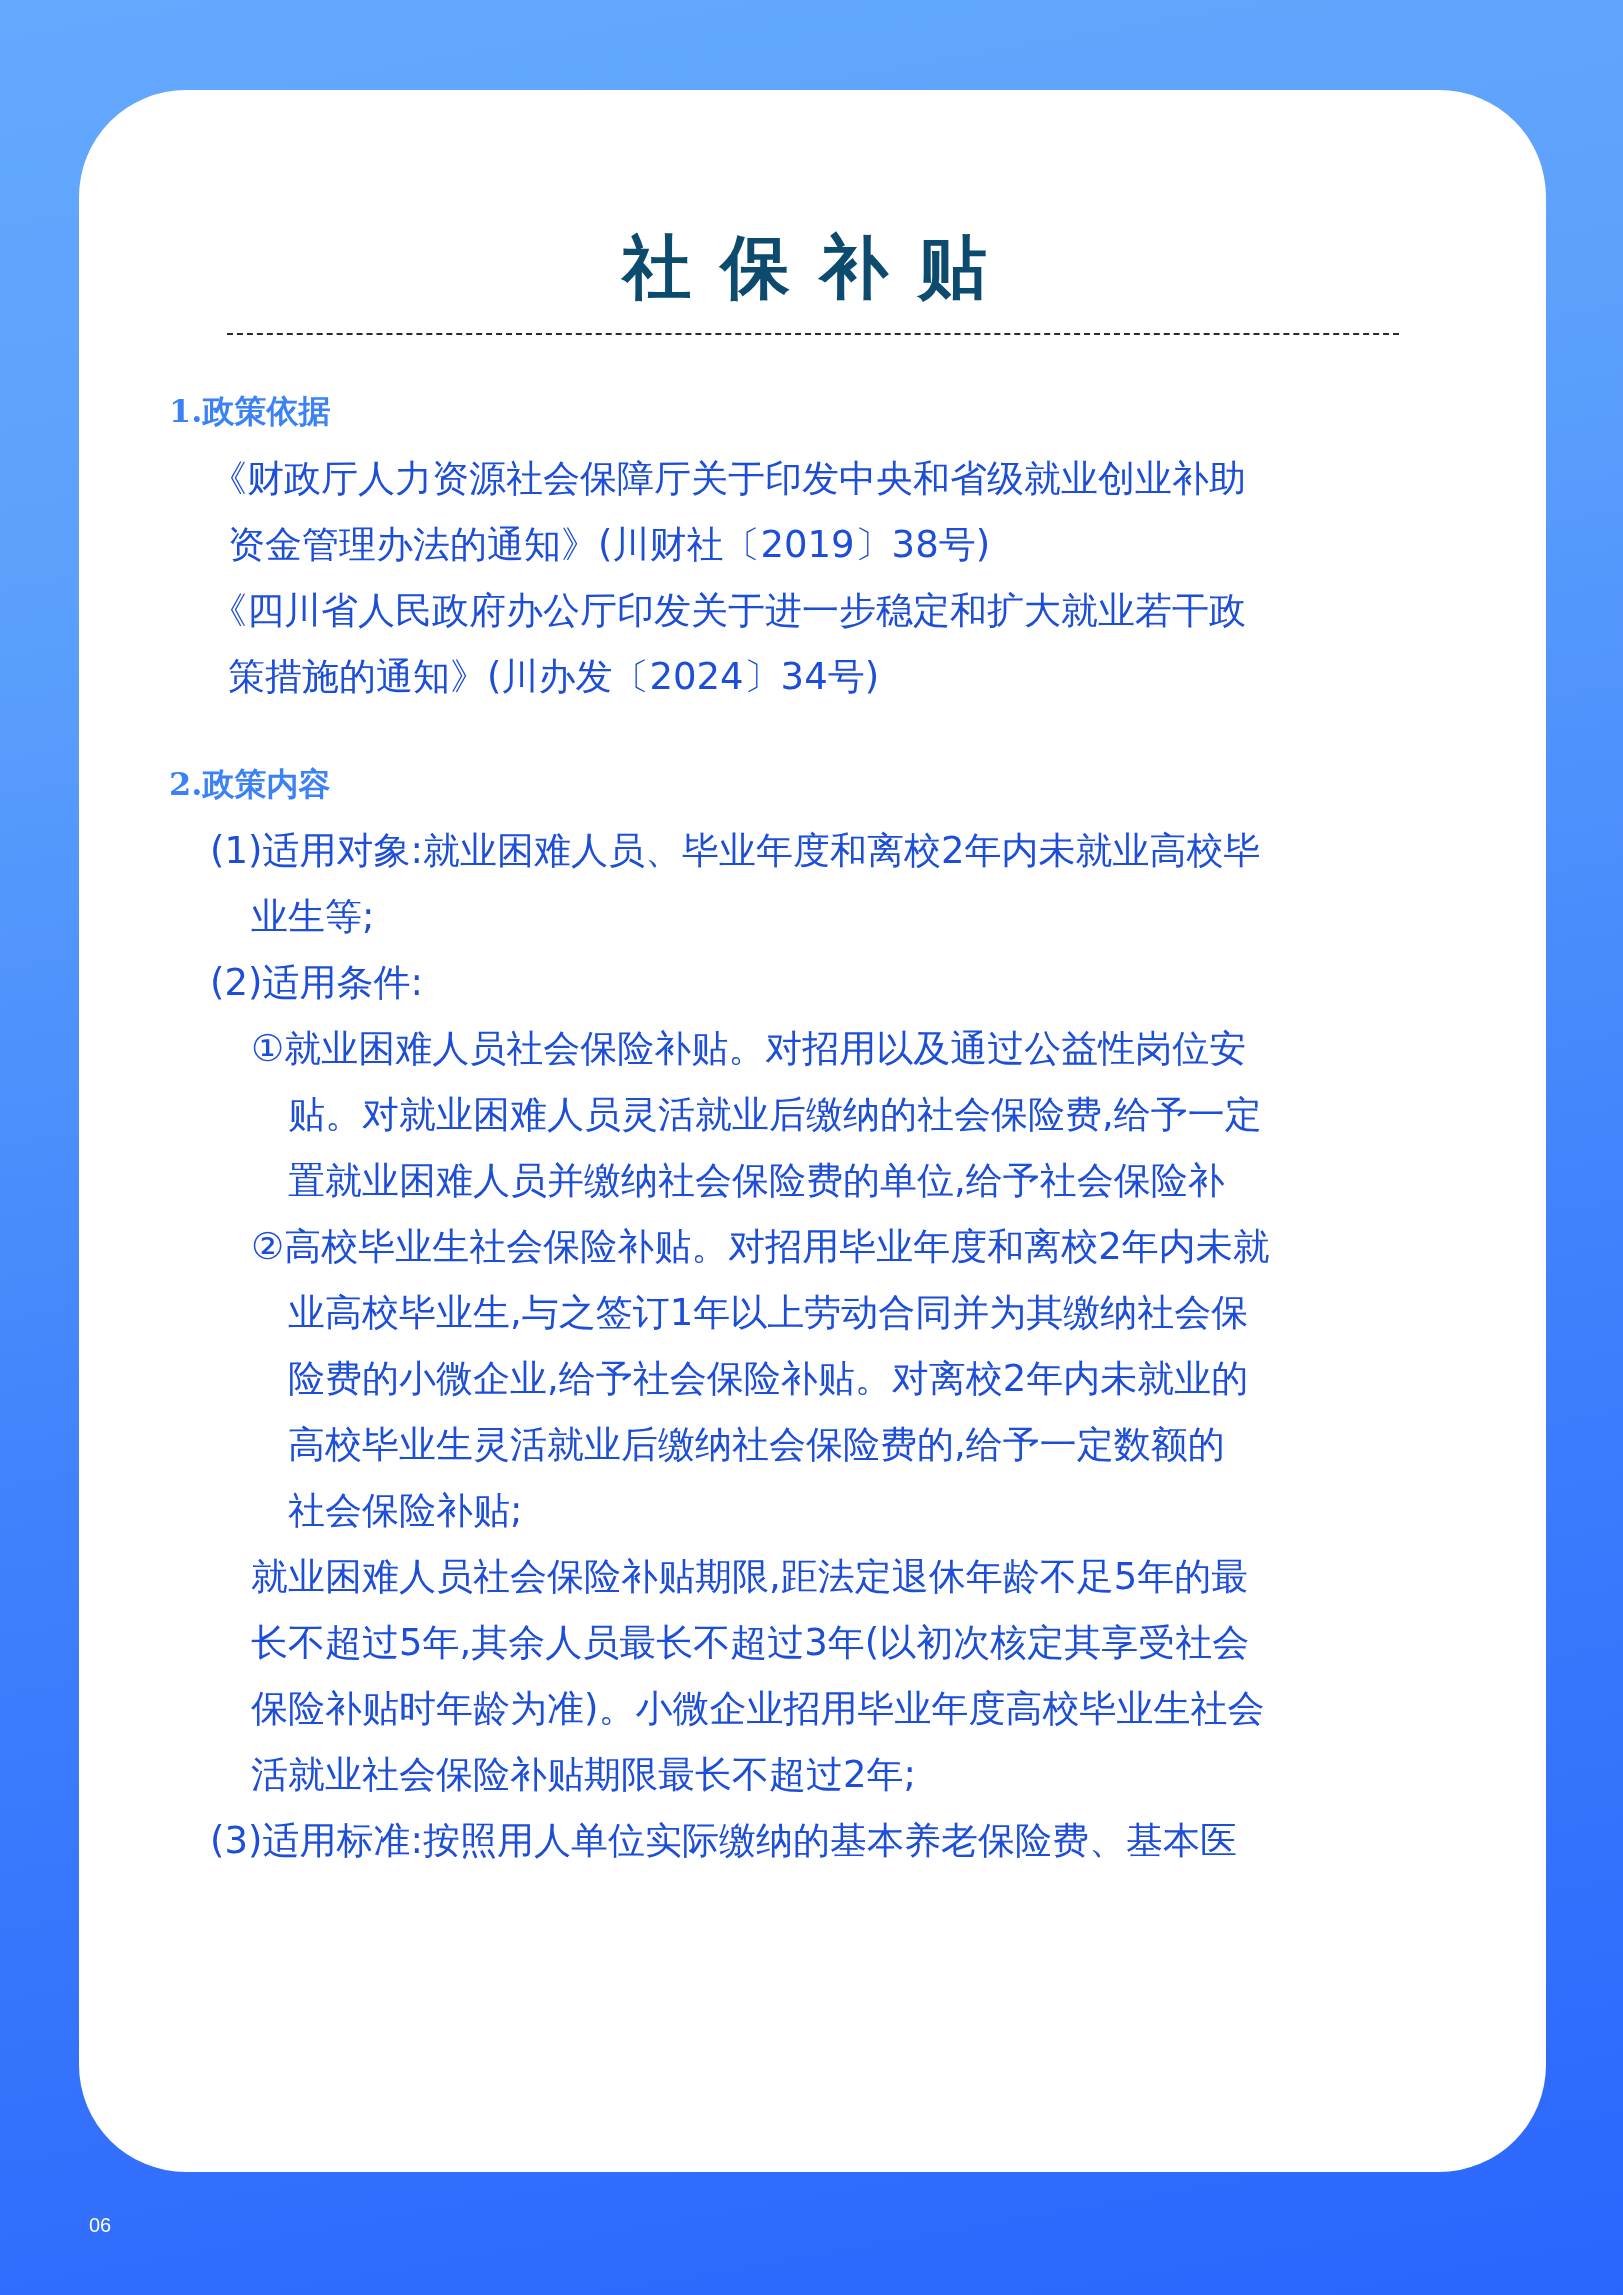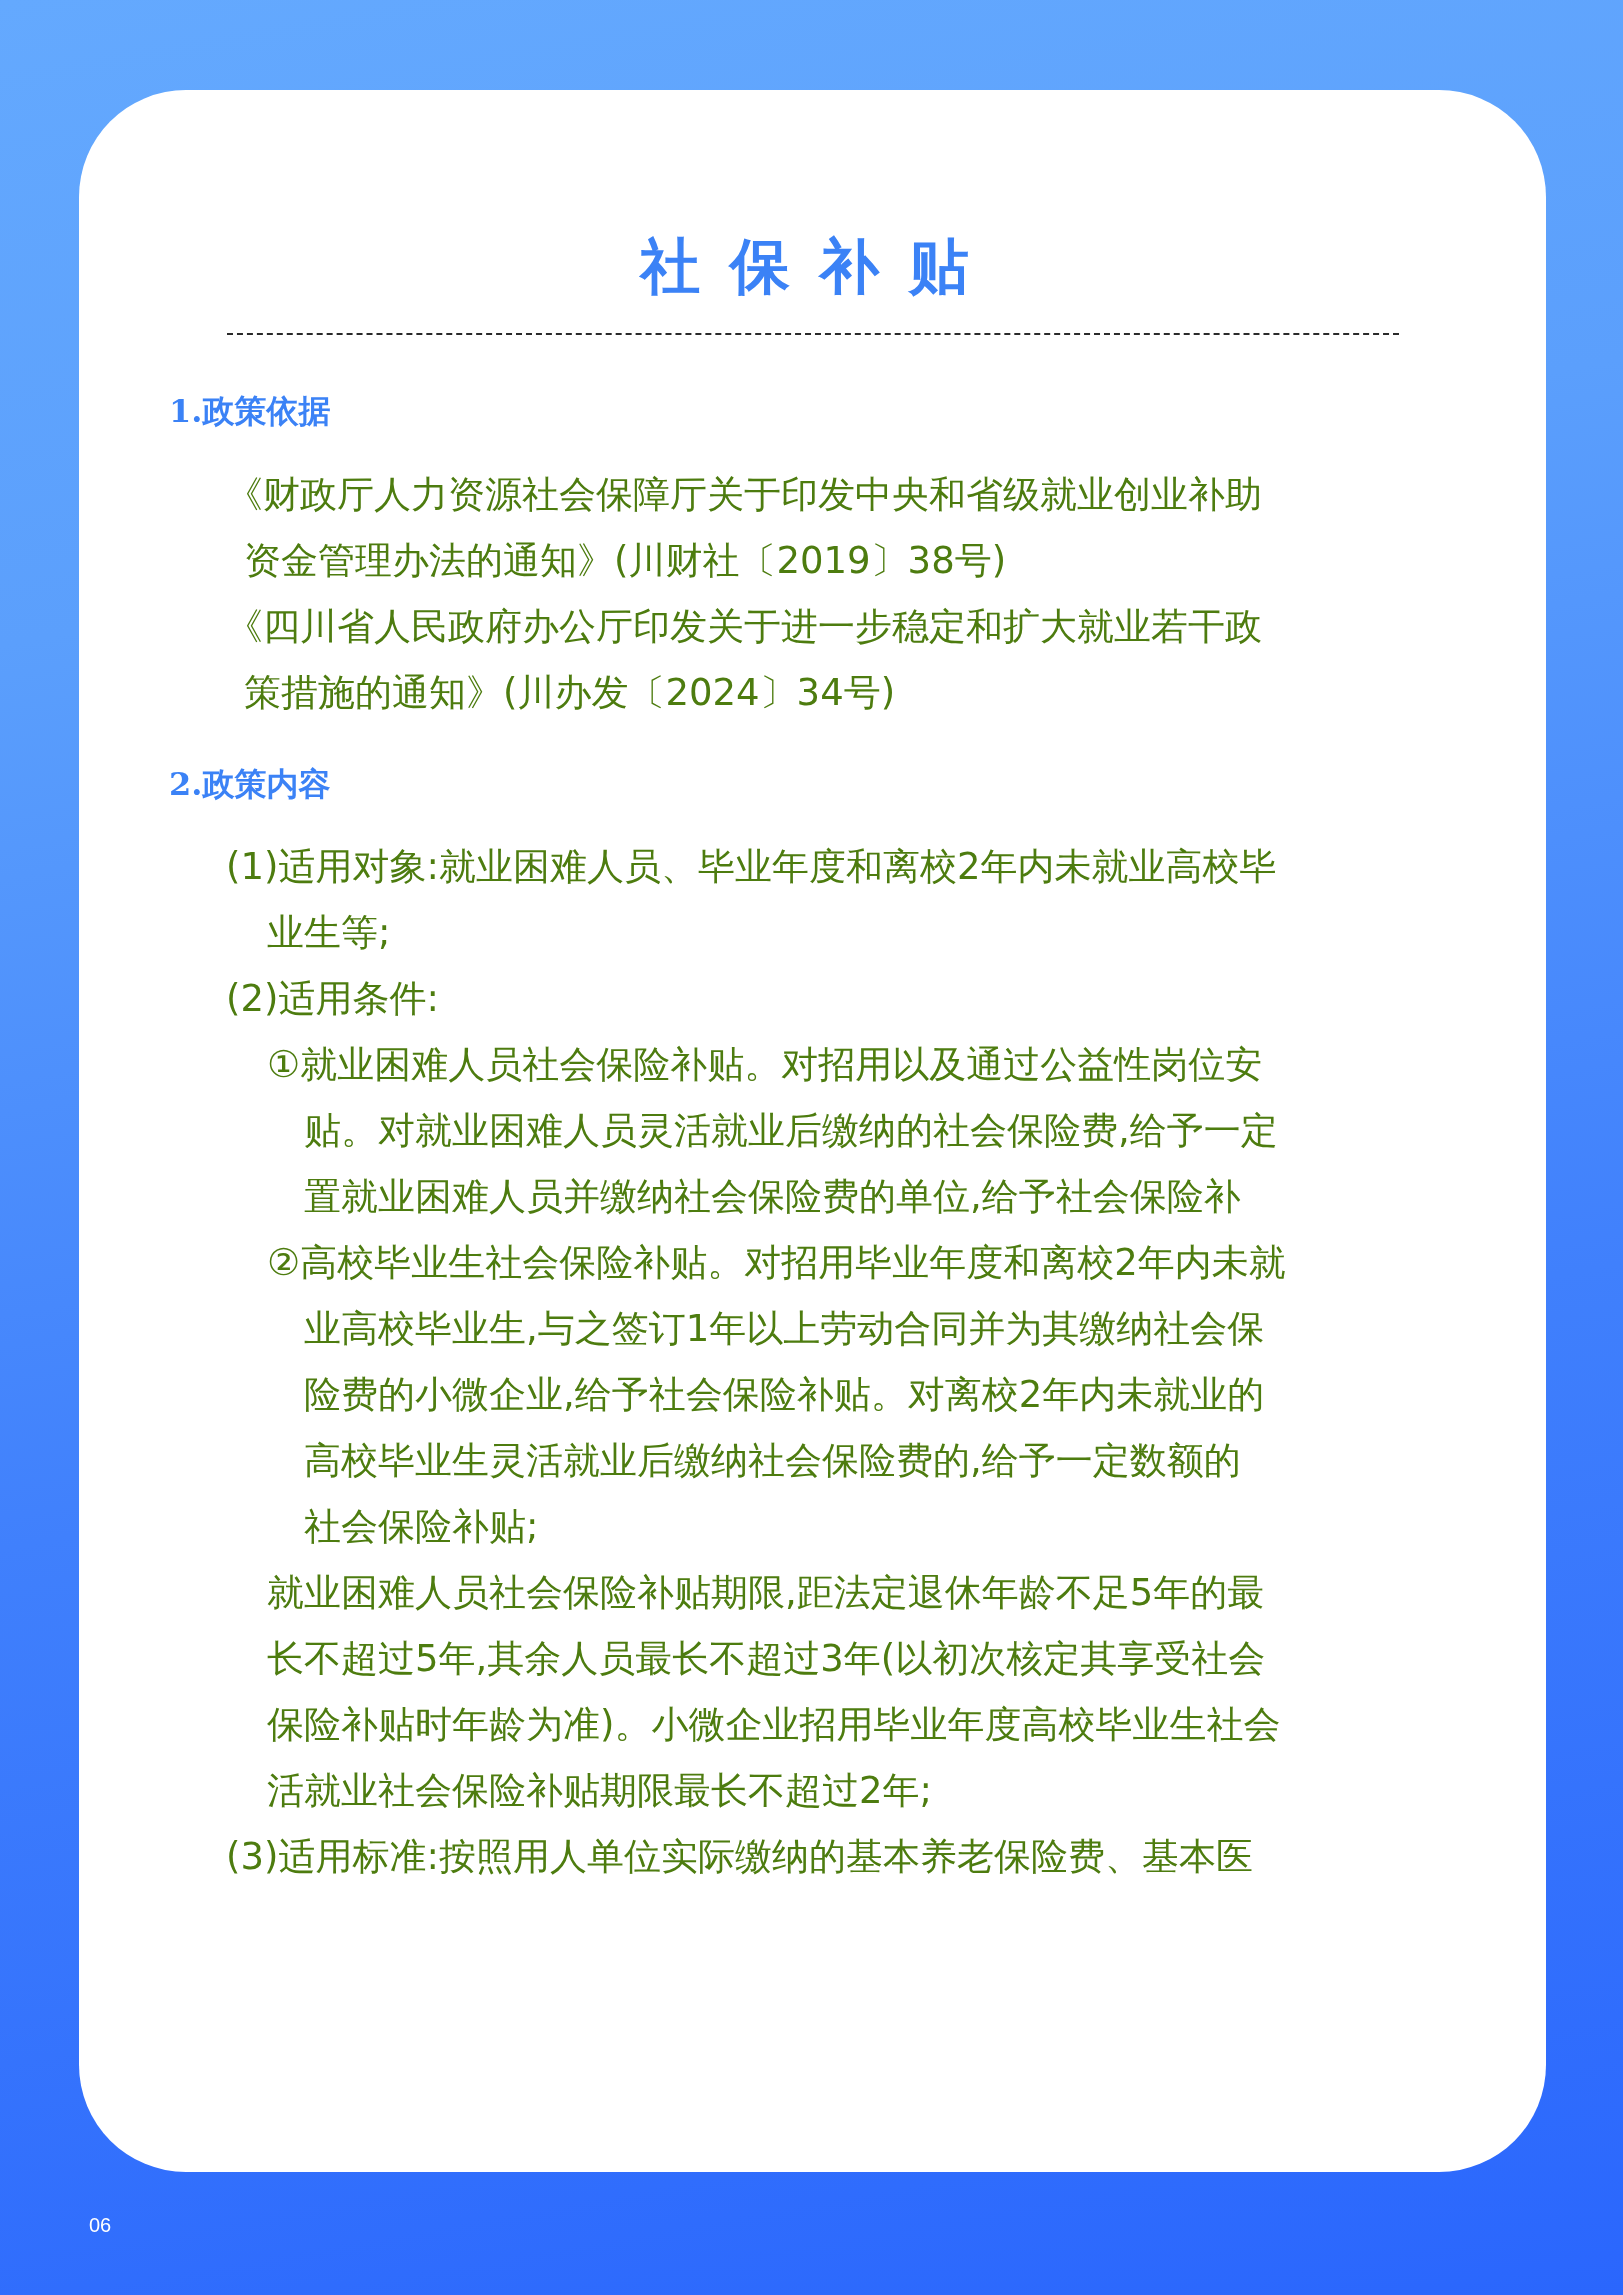--- a/index.html
+++ b/index.html
@@ -24,23 +24,23 @@
       border-radius: 107px;
     }
     .title {
       position: absolute;
       left: 0;
       right: 16px;
       top: 123px;
       text-align: center;
       font-family: "DejaVu Serif", "Liberation Serif", serif;
       font-weight: bold;
-      font-size: 60px;
+      font-size: 69px;
       letter-spacing: 29.5px;
-      color: #3b82f6;
+      color: #0c4a6e;
       line-height: 107px;
       padding-left: 29.5px;
     }
     .divider {
       position: absolute;
       left: 148px;
       width: 1172px;
       top: 243px;
       height: 0;
       border-top: 2.5px dashed #2a2a2a;
@@ -54,22 +54,22 @@
       color: #3b82f6;
       line-height: 57px;
       margin: 0;
     }
     .sec1 { top: 293px; }
     .sec2 { top: 666px; text-align: center; }
     .para {
       position: absolute;
       font-size: 37px;
       line-height: 66px;
-      color: #4d7c0f;
-      margin: 16px;
+      color: #1d4ed8;
+      margin: 0;
     }
     .basis {
       left: 131px;
       width: 1295px;
       top: 356px;
     }
     .basis .line { display: block; }
     .basis .cont { padding-left: 18px; }
     .content {
       left: 131px;

